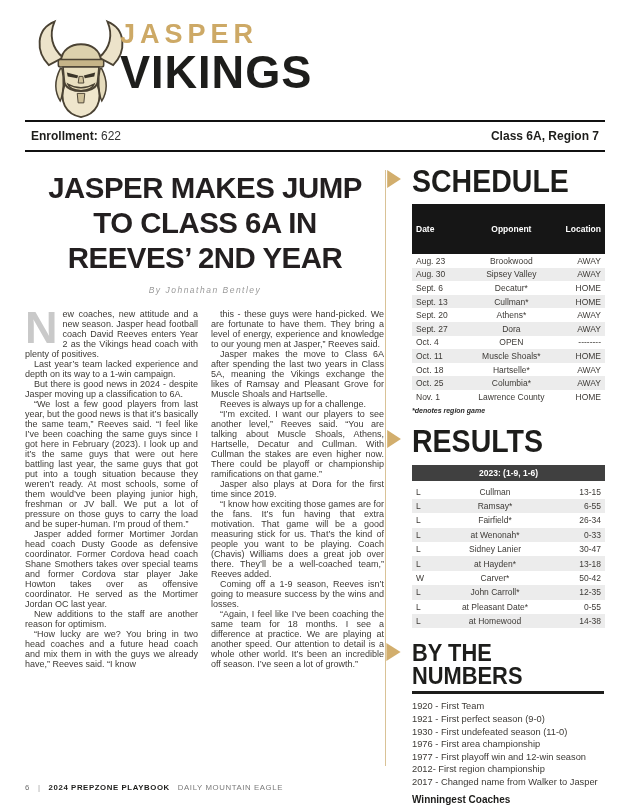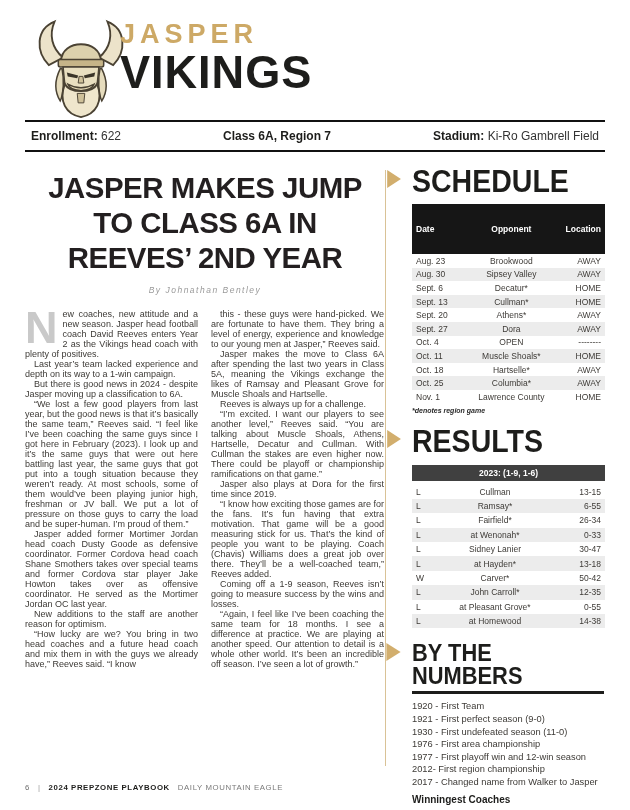--- a/index.html
+++ b/index.html
@@ -107,21 +107,20 @@
     </svg>
     <div class="team-names">
       <div class="team-city">JASPER</div>
       <div class="team-name">VIKINGS</div>
     </div>
   </div>
 
   <div class="info-bar">
     <div class="info-cell"><b>Enrollment:</b><span> 622</span></div>
     <div class="info-cell"><b>Class 6A, Region 7</b></div>
-    <div class="info-cell"><b>Stadium:</b><span> Ki-Ro Gambrell Field</span></div>
   </div>
 
   <div class="main">
 
     <div class="article">
       <div class="headline">
         <div>JASPER MAKES JUMP</div>
         <div>TO CLASS 6A IN</div>
         <div>REEVES’ 2ND YEAR</div>
       </div>
@@ -266,21 +265,21 @@
               <td>Carver*</td>
               <td>50-42</td>
             </tr>
             <tr class="alt">
               <td>L</td>
               <td>John Carroll*</td>
               <td>12-35</td>
             </tr>
             <tr>
               <td>L</td>
-              <td>at Pleasant Grove*</td>
+              <td>at Pleasant Date*</td>
               <td>0-55</td>
             </tr>
             <tr class="alt">
               <td>L</td>
               <td>at Homewood</td>
               <td>14-38</td>
             </tr>
           </tbody>
       </table>
 

